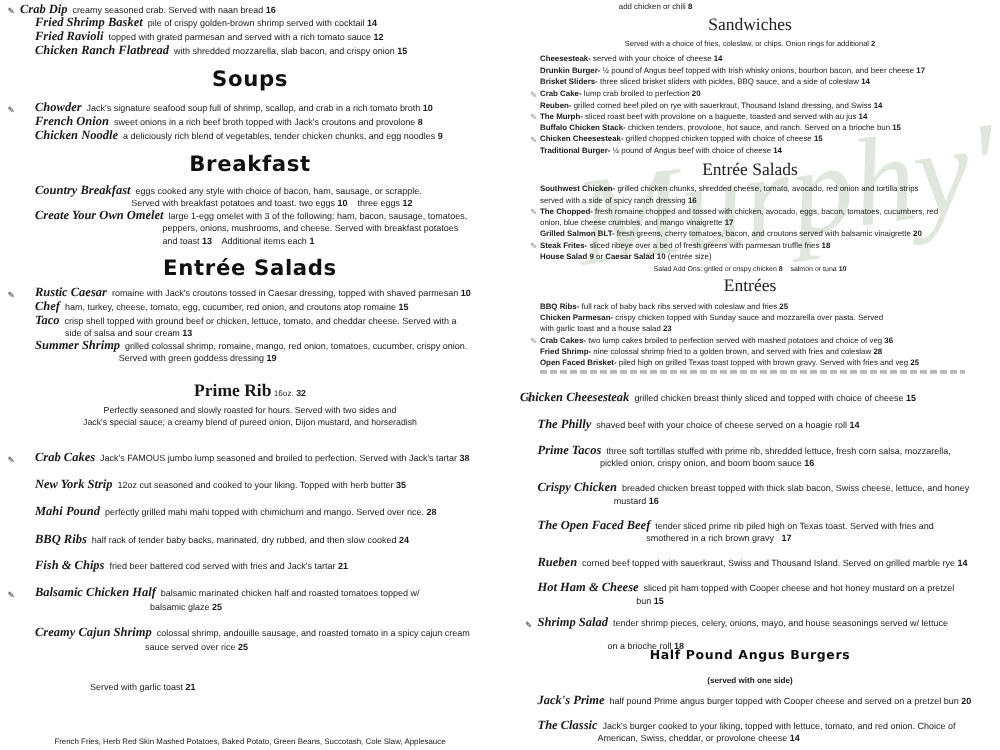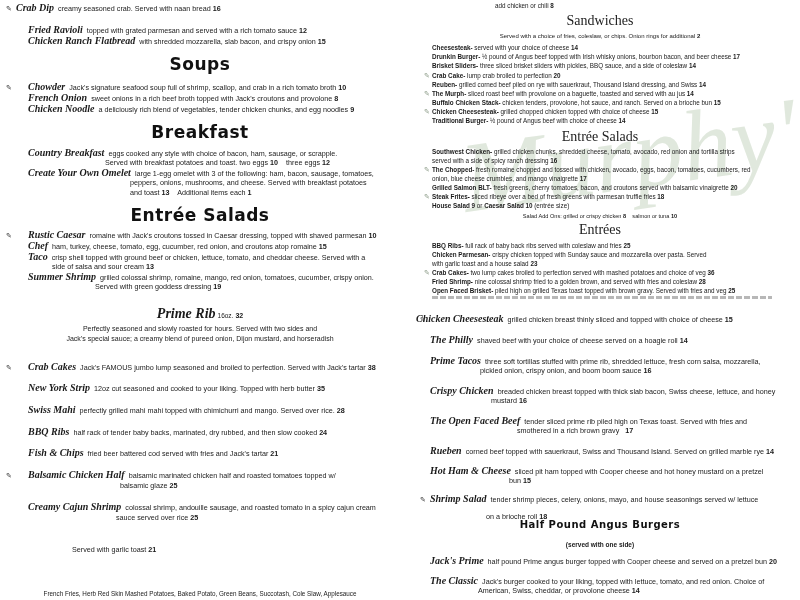--- a/index.html
+++ b/index.html
@@ -23,20 +23,21 @@
 </style>
 </head>
 <body>
 
 <div class="watermark">Murphy's</div>
 
 <div class="col left">
 
   <span class="icon" style="left:6px;top:5px">✎</span>
   <div class="item" style="left:16px;top:3px"><span class="nm">Crab Dip</span><span class="ds">creamy seasoned crab.  Served with naan bread</span> <span class="pr">16</span></div>
+  <div class="item" style="left:28px;top:14px"><span class="nm">Fried Shrimp Basket</span><span class="ds">pile of crispy golden-brown shrimp served with cocktail</span> <span class="pr">14</span></div>
   <div class="item" style="left:28px;top:25px"><span class="nm">Fried Ravioli</span><span class="ds">topped with grated parmesan and served with a rich tomato sauce</span> <span class="pr">12</span></div>
   <div class="item" style="left:28px;top:36px"><span class="nm">Chicken Ranch Flatbread</span><span class="ds">with shredded mozzarella, slab bacon, and crispy onion</span> <span class="pr">15</span></div>
 
   <div class="hdr-heavy" style="top:54px">Soups</div>
   <span class="icon" style="left:6px;top:84px">✎</span>
   <div class="item" style="left:28px;top:82px"><span class="nm">Chowder</span><span class="ds">Jack's signature seafood soup full of shrimp, scallop, and crab in a rich tomato broth</span> <span class="pr">10</span></div>
   <div class="item" style="left:28px;top:93px"><span class="nm">French Onion</span><span class="ds">sweet onions in a rich beef broth topped with Jack's croutons and provolone</span> <span class="pr">8</span></div>
   <div class="item" style="left:28px;top:104px"><span class="nm">Chicken Noodle</span><span class="ds">a deliciously rich blend of vegetables, tender chicken chunks, and egg noodles</span> <span class="pr">9</span></div>
 
   <div class="hdr-heavy" style="top:122px">Breakfast</div>
@@ -48,28 +49,28 @@
 
   <div class="hdr-heavy" style="top:205px">Entrée Salads</div>
   <span class="icon" style="left:6px;top:232px">✎</span>
   <div class="item" style="left:28px;top:230px"><span class="nm">Rustic Caesar</span><span class="ds">romaine with Jack's croutons tossed in Caesar dressing, topped with shaved parmesan</span> <span class="pr">10</span></div>
   <div class="item" style="left:28px;top:241px"><span class="nm">Chef</span><span class="ds">ham, turkey, cheese, tomato, egg, cucumber, red onion, and croutons atop romaine</span> <span class="pr">15</span></div>
   <div class="item" style="left:28px;top:252px"><span class="nm">Taco</span><span class="ds">crisp shell topped with ground beef or chicken, lettuce, tomato, and cheddar cheese.  Served with a</span></div>
   <div class="item" style="left:52px;top:262px"><span class="ds">side of salsa and sour cream</span> <span class="pr">13</span></div>
   <div class="item" style="left:28px;top:272px"><span class="nm">Summer Shrimp</span><span class="ds">grilled colossal shrimp, romaine, mango, red onion, tomatoes, cucumber, crispy onion.</span></div>
   <div class="item" style="left:95px;top:282px"><span class="ds">Served with green goddess dressing</span> <span class="pr">19</span></div>
 
-  <div class="center" style="top:309px"><span style="font-family:'Liberation Serif',serif;font-style:italic;font-weight:bold;font-size:14px">Prime Rib</span> <span style="font-size:6.5px">16oz.</span> <span class="pr" style="font-weight:bold">32</span></div>
+  <div class="center" style="top:309px"><span style="font-family:'Liberation Serif',serif;font-weight:bold;font-size:14px">Prime Rib</span> <span style="font-size:6.5px">16oz.</span> <span class="pr" style="font-weight:bold">32</span></div>
   <div class="center" style="top:324px">Perfectly seasoned and slowly roasted for hours.  Served with two sides and</div>
   <div class="center" style="top:334px">Jack's special sauce; a creamy blend of pureed onion, Dijon mustard, and horseradish</div>
 
   <span class="icon" style="left:6px;top:364px">✎</span>
   <div class="item" style="left:28px;top:362px"><span class="nm">Crab Cakes</span><span class="ds">Jack's FAMOUS jumbo lump seasoned and broiled to perfection.  Served with Jack's tartar</span> <span class="pr">38</span></div>
   <div class="item" style="left:28px;top:383px"><span class="nm">New York Strip</span><span class="ds">12oz cut seasoned and cooked to your liking.  Topped with herb butter</span> <span class="pr">35</span></div>
-  <div class="item" style="left:28px;top:405px"><span class="nm">Swiss Mahi</span><span class="ds">perfectly grilled mahi mahi topped with chimichurri and mango.  Served over rice.</span> <span class="pr">28</span></div>
+  <div class="item" style="left:28px;top:405px"><span class="nm">Mahi Pound</span><span class="ds">perfectly grilled mahi mahi topped with chimichurri and mango.  Served over rice.</span> <span class="pr">28</span></div>
   <div class="item" style="left:28px;top:427px"><span class="nm">BBQ Ribs</span><span class="ds">half rack of tender baby backs, marinated, dry rubbed, and then slow cooked</span> <span class="pr">24</span></div>
   <div class="item" style="left:28px;top:448px"><span class="nm">Fish &amp; Chips</span><span class="ds">fried beer battered cod served with fries and Jack's tartar</span> <span class="pr">21</span></div>
   <span class="icon" style="left:6px;top:472px">✎</span>
   <div class="item" style="left:28px;top:470px"><span class="nm">Balsamic Chicken Half</span><span class="ds">balsamic marinated chicken half and roasted tomatoes topped w/</span></div>
   <div class="item" style="left:120px;top:481px"><span class="ds">balsamic glaze</span> <span class="pr">25</span></div>
   <div class="item" style="left:28px;top:502px"><span class="nm">Creamy Cajun Shrimp</span><span class="ds">colossal shrimp, andouille sausage, and roasted tomato in a spicy cajun cream</span></div>
   <div class="item" style="left:116px;top:513px"><span class="ds">sauce served over rice</span> <span class="pr">25</span></div>
   <div class="item" style="left:72px;top:545px"><span class="ds">Served with garlic toast</span> <span class="pr">21</span></div>
 
   <div class="center" style="top:589px;font-size:6.3px">French Fries, Herb Red Skin Mashed Potatoes, Baked Potato, Green Beans, Succotash, Cole Slaw, Applesauce</div>

